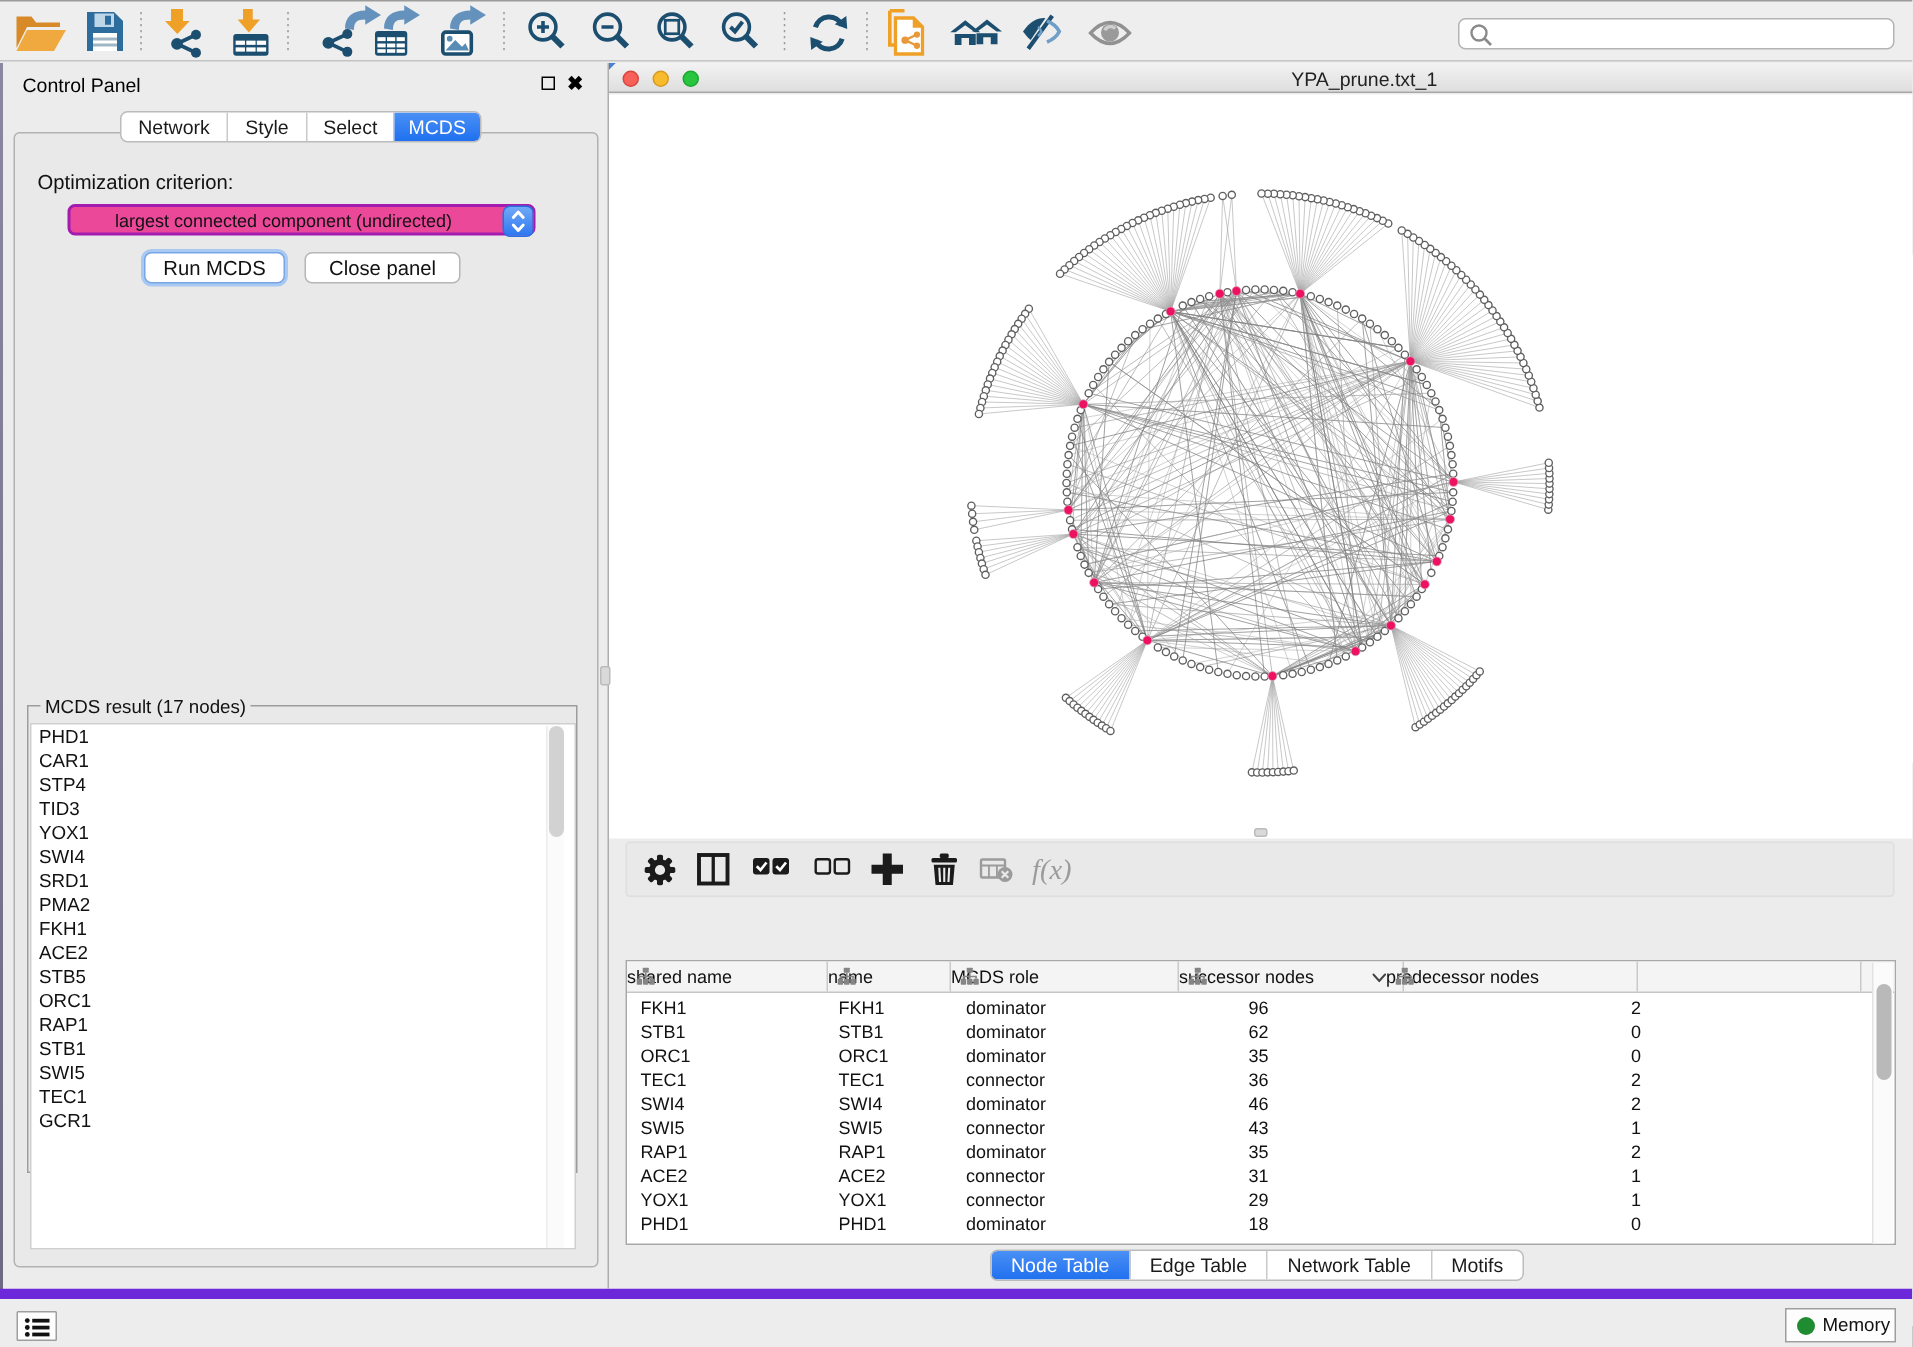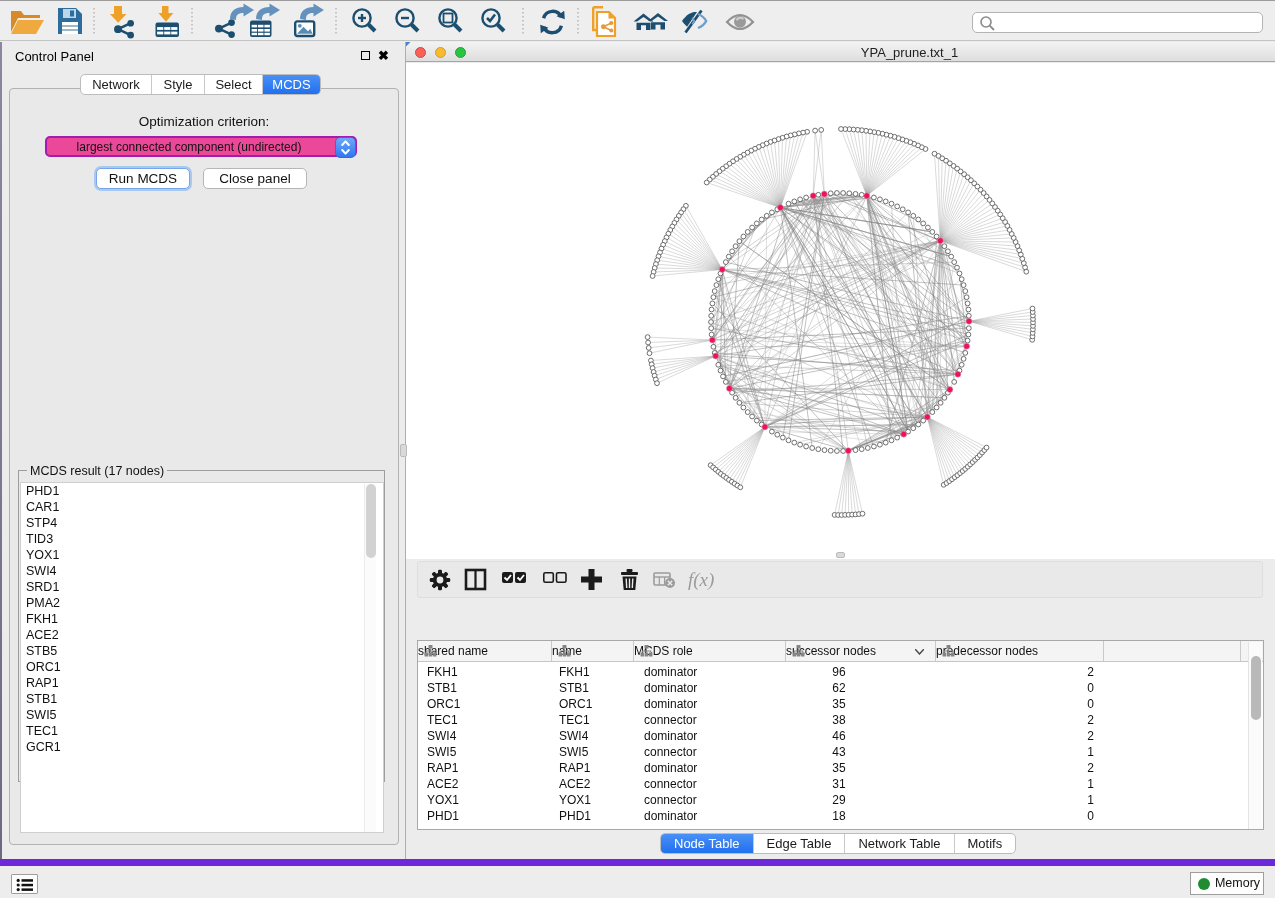--- a/index.html
+++ b/index.html
@@ -9,21 +9,21 @@
 
 #cp-title{position:absolute;left:15px;top:49px;font-size:13px;color:#000}
 .winbtns{position:absolute;display:flex;gap:8px;align-items:center}
 .fbtn{width:9px;height:9px;border:1.6px solid #000}
 .xbtn{font-size:13px;font-weight:bold;color:#000;line-height:9px}
 #cp-tabs{position:absolute;left:80px;top:74px;height:21px;display:flex;background:#fff;border:1px solid #bcbcbc;border-radius:5px;overflow:hidden}
 #cp-tabs .tab{line-height:19px;font-size:13px;color:#1a1a1a;border-right:1px solid #c9c9c9;text-align:center}
 #cp-tabs .tab:last-child{border-right:none}
 #cp-tabs .sel{background:linear-gradient(#4a90f5,#2070ef);color:#fff}
 #cp-body{position:absolute;left:9px;top:88px;width:390px;height:757px;background:#e9e9e9;border:1px solid #b2b2b2;border-radius:4px}
-#optlab{position:absolute;left:0;top:26px;width:390px;text-align:center;font-size:13.5px}
+#optlab{position:absolute;left:16px;top:26px;width:390px;font-size:13.5px}
 #dropdown{position:absolute;left:36px;top:48px;width:312px;height:21px;background:#ec4899;border:2px solid #a21caf;border-radius:5px;font-size:12px;line-height:19px}
 #dropdown .dtext{position:absolute;left:0;right:24px;text-align:center;white-space:nowrap}
 #dd-step{position:absolute;right:-1px;top:-1px;width:21px;height:21px;border-radius:5px;background:linear-gradient(#6fa9f7,#2e77f0);border:1px solid #2a6fe0}
 .btn{position:absolute;height:21px;background:#fff;border:1px solid #b6b6b6;border-radius:5px;font-size:13.5px;line-height:19px;text-align:center}
 #runbtn{left:87px;top:80px;width:94px;box-shadow:0 0 0 2px #a8c9f1;border-color:#78a5e5}
 #closebtn{left:194px;top:80px;width:104px}
 #groupbox{position:absolute;left:9px;top:382px;width:367px;height:312px;border:1px solid #9d9d9d}
 #grouplab{position:absolute;left:8px;top:-7px;background:#e9e9e9;padding:0 3px;font-size:12.5px;z-index:3}
 #mcdslist{position:absolute;left:1px;top:11px;width:364px;height:351px;background:#fff;border:1px solid #cfcfcf;font-size:12.5px}
 #mcdslist .it{height:16px;line-height:16px;padding-left:5px}
@@ -656,21 +656,21 @@
           <g fill="#858585">
             <rect x="4.5" y="0" width="4" height="3.5" rx="0.5"></rect>
             <rect x="0.5" y="7.5" width="3.6" height="4" rx="0.5"></rect>
             <rect x="4.7" y="7.5" width="3.6" height="4" rx="0.5"></rect>
             <rect x="8.9" y="7.5" width="3.6" height="4" rx="0.5"></rect>
           </g>
           <path d="M6.5 3.5 L6.5 6 M2.3 7.5 L2.3 6 L10.7 6 L10.7 7.5 M6.5 6 L6.5 7.5" fill="none" stroke="#858585" stroke-width="1.1"></path>
         </svg>successor nodes<svg width="9" height="6" style="position:absolute;right:11px;top:8px">
           <path d="M0 0 L4.5 5 L9 0" fill="none" stroke="#444" stroke-width="1.4"></path>
         </svg></div>
-      <div class="hcell" style="left:518px;width:168px"><svg width="13" height="12" style="position:absolute;left:6px;top:4px">
+      <div class="hcell" style="left:506px;width:168px"><svg width="13" height="12" style="position:absolute;left:6px;top:4px">
           <g fill="#858585">
             <rect x="4.5" y="0" width="4" height="3.5" rx="0.5"></rect>
             <rect x="0.5" y="7.5" width="3.6" height="4" rx="0.5"></rect>
             <rect x="4.7" y="7.5" width="3.6" height="4" rx="0.5"></rect>
             <rect x="8.9" y="7.5" width="3.6" height="4" rx="0.5"></rect>
           </g>
           <path d="M6.5 3.5 L6.5 6 M2.3 7.5 L2.3 6 L10.7 6 L10.7 7.5 M6.5 6 L6.5 7.5" fill="none" stroke="#858585" stroke-width="1.1"></path>
         </svg>predecessor nodes</div>
       <div class="hcell" style="left:686px;width:137px"></div>
     </div>
@@ -692,21 +692,21 @@
       <span class="c1">ORC1</span>
       <span class="c2">ORC1</span>
       <span class="c3">dominator</span>
       <span class="n4">35</span>
       <span class="n5">0</span>
     </div>
     <div class="trow" style="top:71px">
       <span class="c1">TEC1</span>
       <span class="c2">TEC1</span>
       <span class="c3">connector</span>
-      <span class="n4">38</span>
+      <span class="n4">36</span>
       <span class="n5">2</span>
     </div>
     <div class="trow" style="top:87px">
       <span class="c1">SWI4</span>
       <span class="c2">SWI4</span>
       <span class="c3">dominator</span>
       <span class="n4">46</span>
       <span class="n5">2</span>
     </div>
     <div class="trow" style="top:103px">

